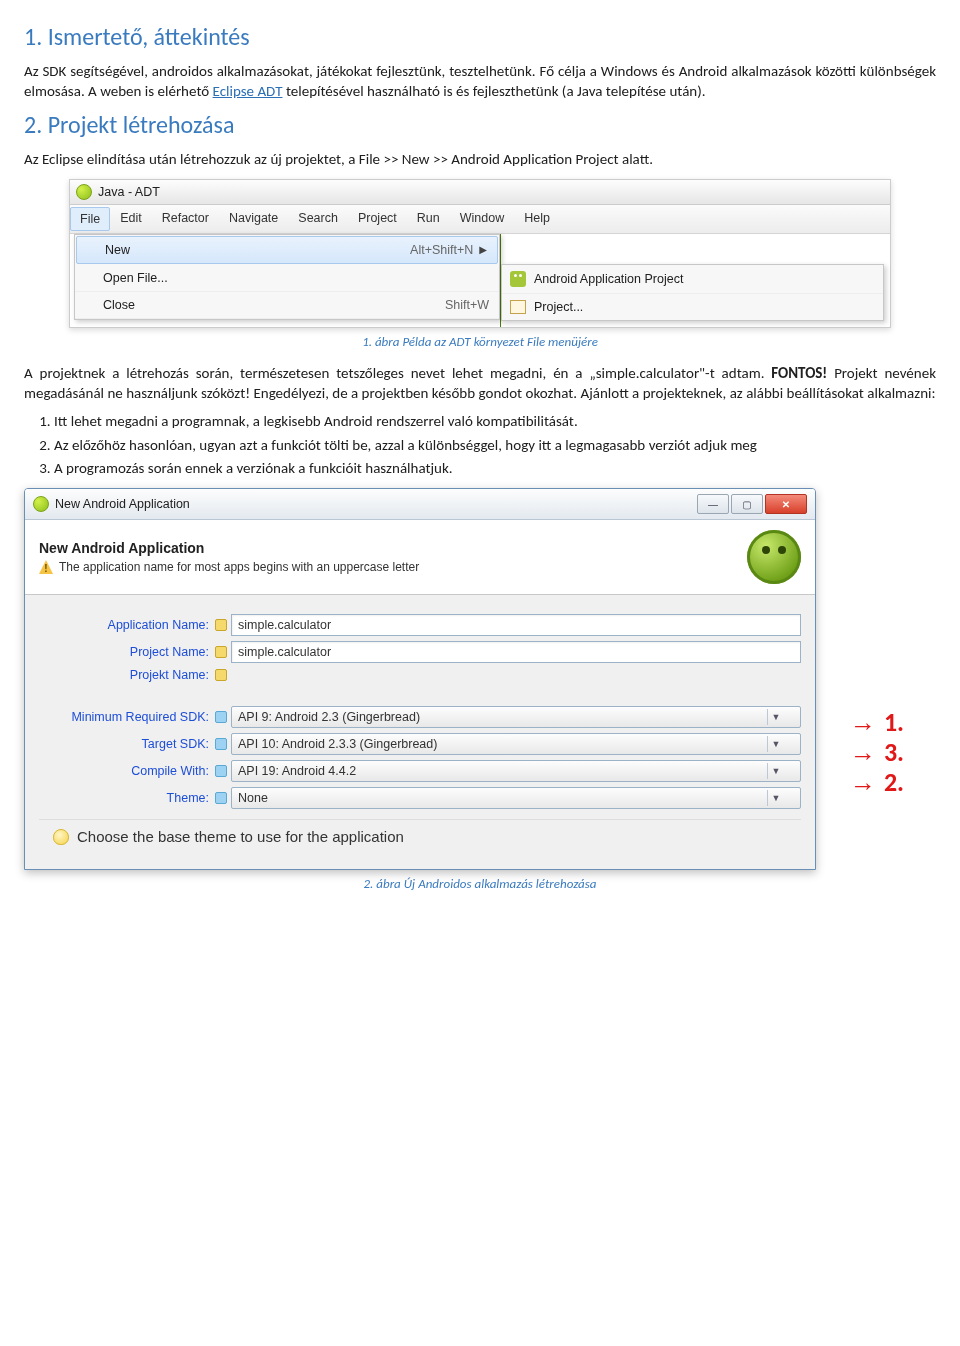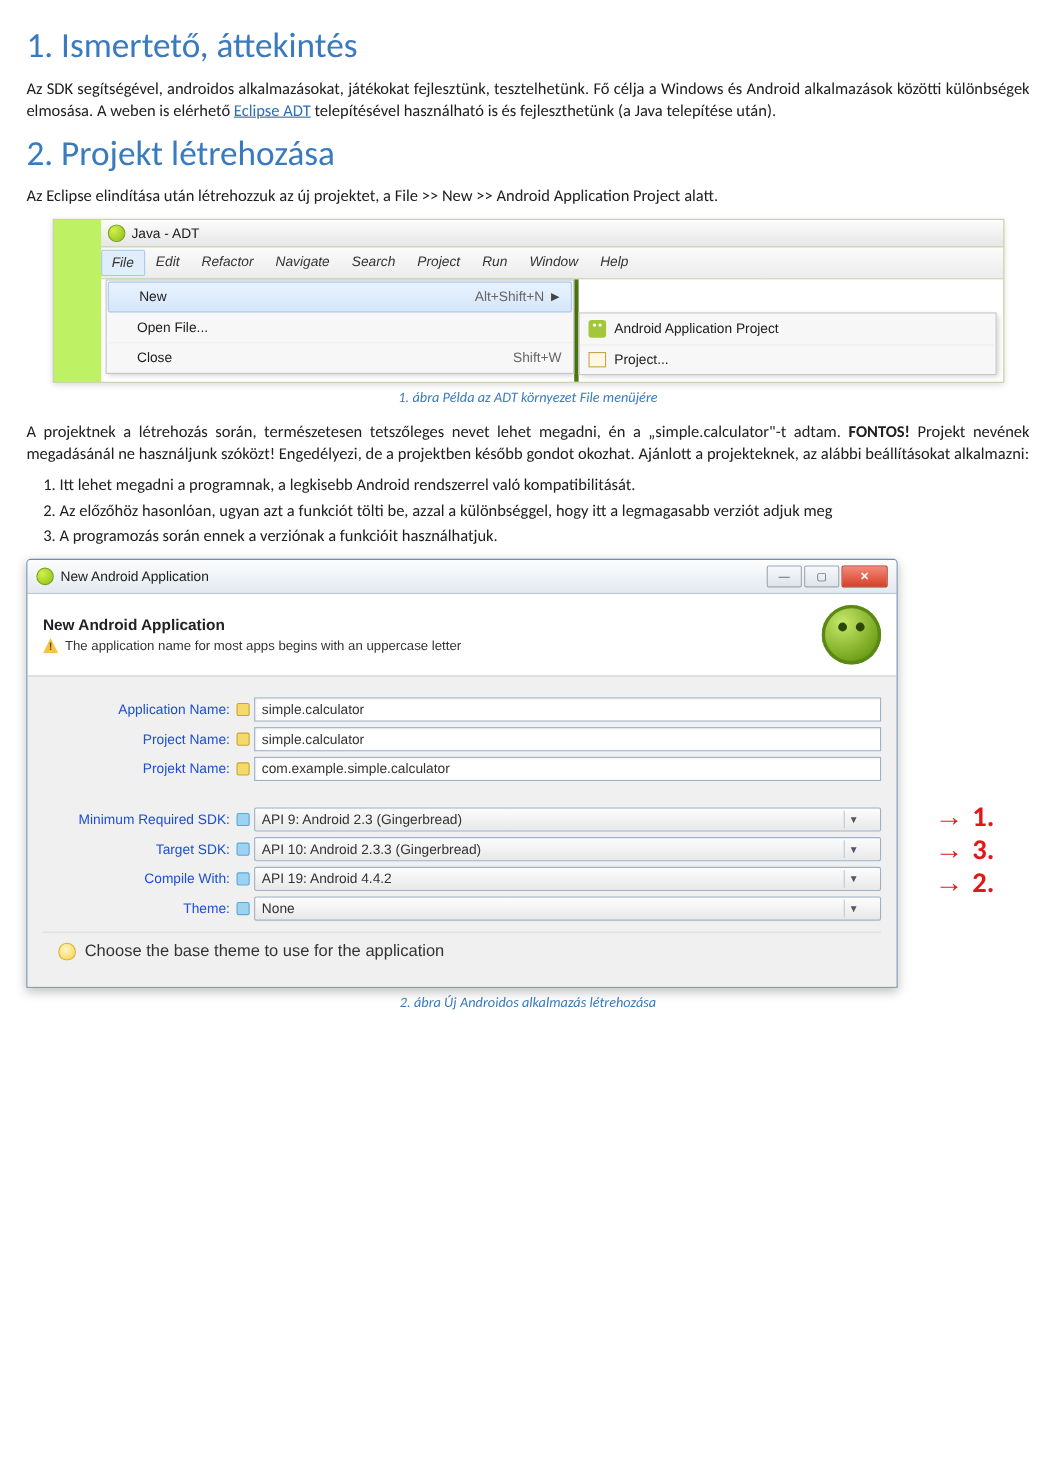--- a/index.html
+++ b/index.html
@@ -8,67 +8,65 @@
     font-family: Calibri, Arial, sans-serif;
     font-size: 15px;
     color: #202020;
     background: #fff;
     width: 960px;
     box-sizing: border-box;
   }
   h2.section {
     color: #3a7bbf;
     font-weight: 400;
-    font-size: 32px;
+    font-size: 24px;
     margin: 6px 0 10px 0;
   }
   p { margin: 8px 0; line-height: 1.35; text-align: justify; }
   a.link { color: #2b6fb5; text-decoration: underline; }
   .italic { }
   .bold { font-weight: bold; }
   .caption { color: #3a7bbf; font-style: italic; text-align: center; font-size: 13px; margin: 6px 0 14px 0; }
   ol.numlist { margin: 6px 0 10px 30px; padding: 0; }
   ol.numlist li { margin: 3px 0; line-height: 1.35; text-align: justify; }
 
   
   .shot1 {
     width: 820px;
     margin: 10px auto 4px auto;
     border: 1px solid #ccc;
     font-family: "Segoe UI", Tahoma, sans-serif;
     font-size: 12.5px;
-    background: #bef264;
+    background: #0ea5e9;
     box-shadow: 0 2px 6px rgba(0,0,0,0.15);
-    padding-left: 43px;
   }
   .s1-titlebar {
     background: linear-gradient(#fdfdfd, #e6e6e6);
     padding: 4px 6px;
     display: flex;
     align-items: center;
     gap: 6px;
     border-bottom: 1px solid #ccc;
   }
   .adt-icon {
     width: 14px; height: 14px; border-radius: 50%;
     background: radial-gradient(circle at 30% 30%, #d4f04a, #8bbf1a);
     border: 1px solid #7aa317;
   }
   .s1-body { display: flex; background: #fff; }
   .s1-left {
     width: 430px;
-    border-right: 4px solid #4d7c0f;
+    border-right: 1px solid #4d7c0f;
   }
   .s1-menubar {
     display: flex;
     gap: 0;
     background: linear-gradient(#fbfbfb, #ececec);
     border-bottom: 1px solid #d5d5d5;
     padding: 0;
-    font-style: italic;
   }
   .s1-menubar span {
     padding: 6px 10px;
     color: #333;
   }
   .s1-menubar span.open {
     background: #e0eefc;
     border: 1px solid #a8c8ec;
     margin: 2px 0;
     padding: 4px 9px;
@@ -389,21 +387,20 @@
         <div class="txt-input">simple.calculator</div>
       </div>
       <div class="form-row">
         <label>Project Name:</label>
         <span class="deco yellow"></span>
         <div class="txt-input">simple.calculator</div>
       </div>
       <div class="form-row">
         <label>Projekt Name:</label>
         <span class="deco yellow"></span>
-        <div class="txt-input">com.example.simple.calculator</div>
       </div>
 
       <div class="gap"></div>
 
       <div class="form-row">
         <label>Minimum Required SDK:</label>
         <span class="deco blue"></span>
         <div class="combo">
           <span>API 9: Android 2.3 (Gingerbread)</span>
           <span class="cb-arrow">▼</span>

